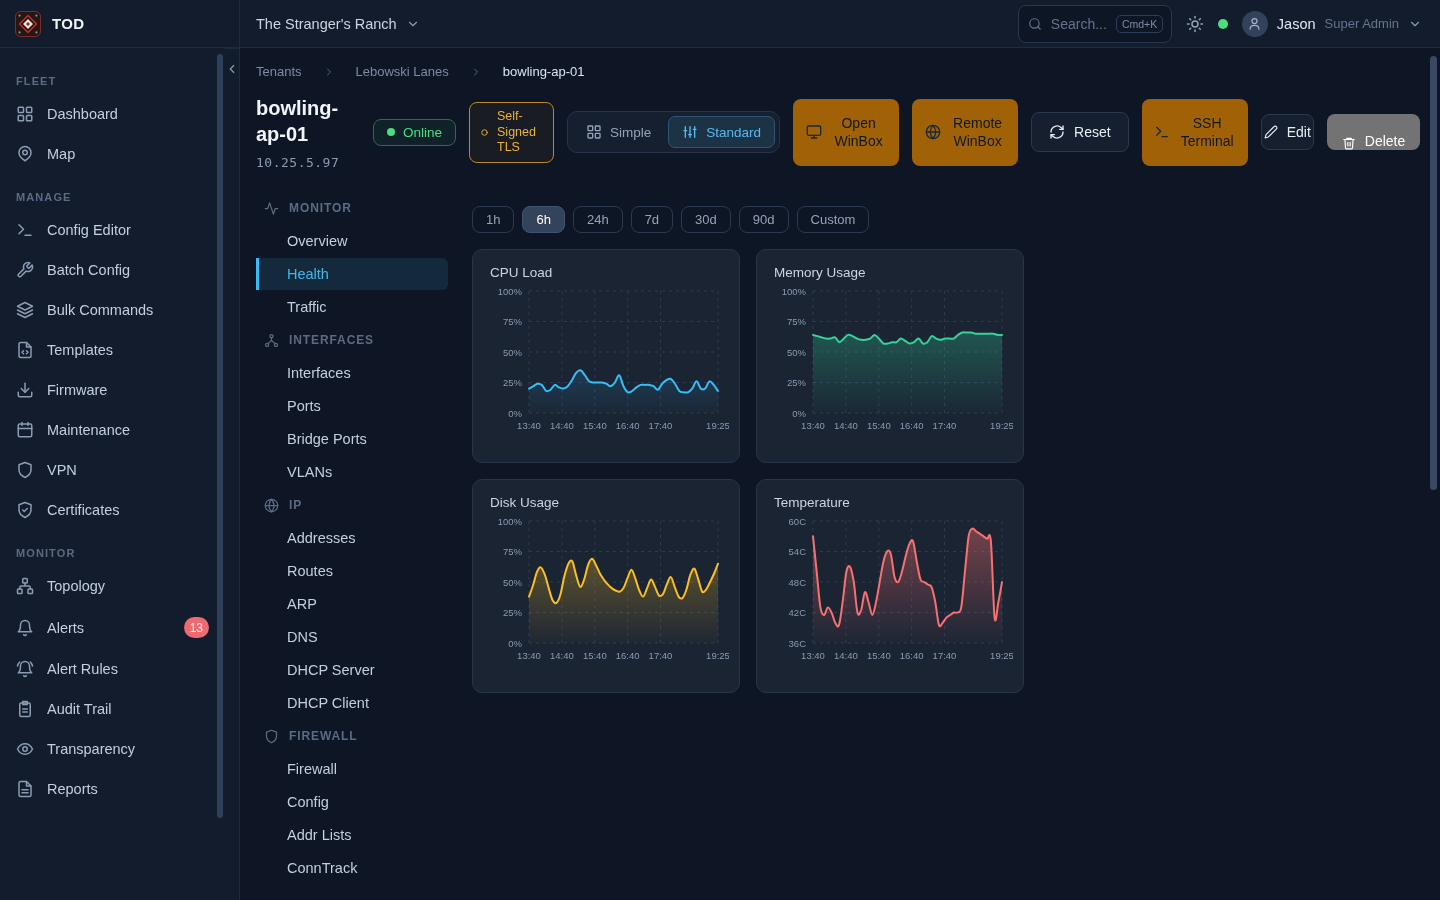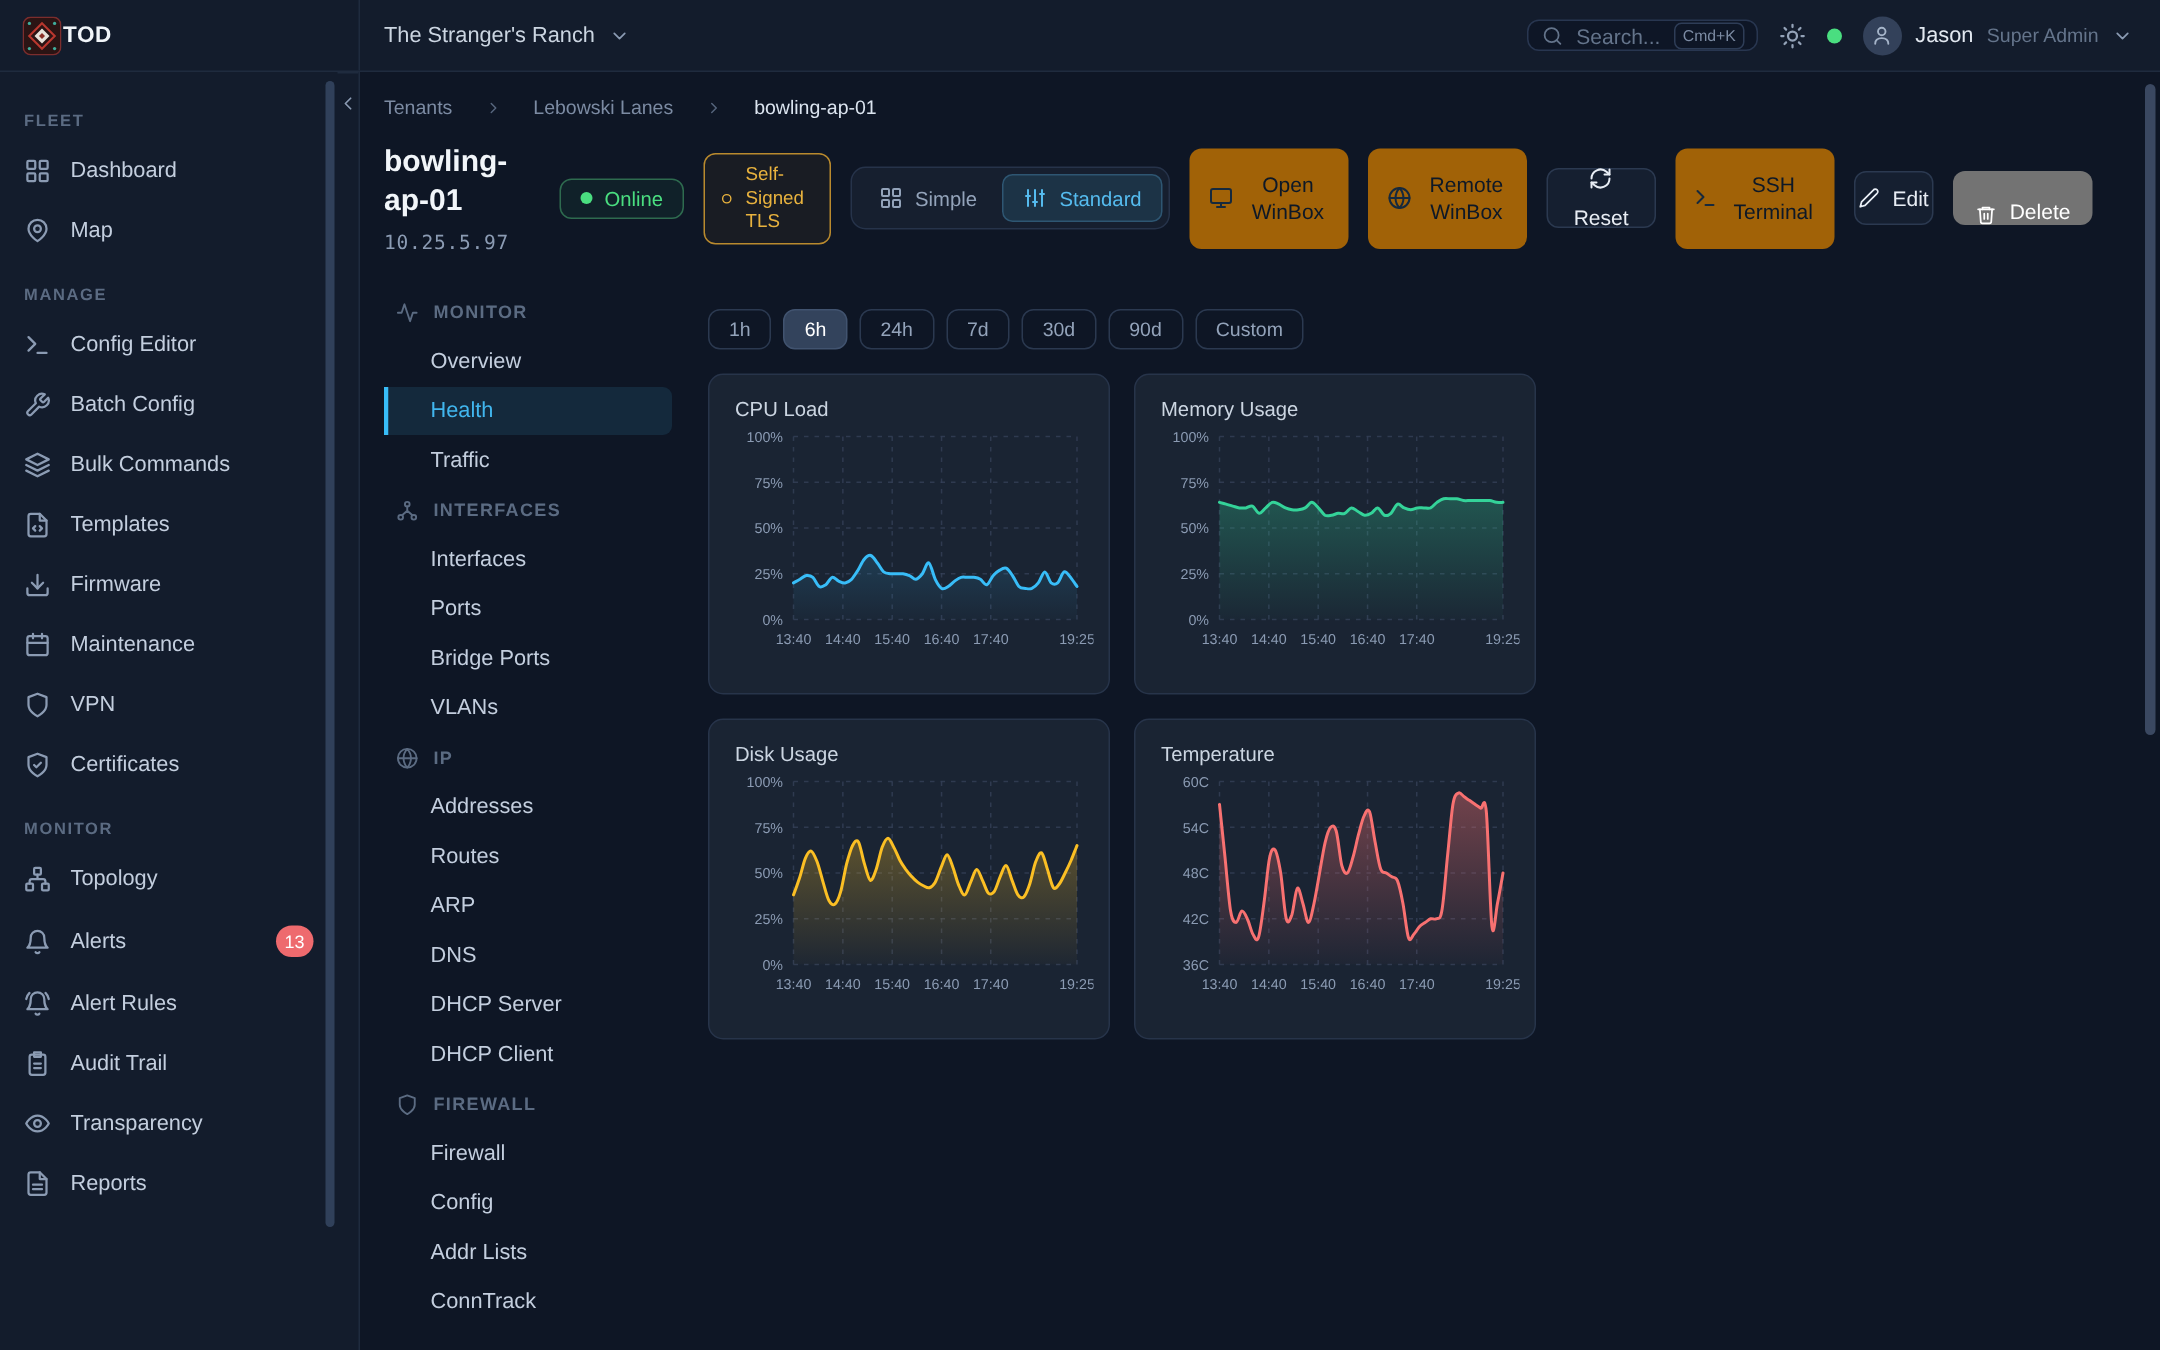--- a/index.html
+++ b/index.html
@@ -12,29 +12,29 @@
   .ic { display:inline-flex; width:16px; height:16px; flex-shrink:0; }
   .ic svg { width:100%; height:100%; }
   .ic-12 { width:12px; height:12px; }
   .ic-14 { width:14px; height:14px; }
   .ic-18 { width:18px; height:18px; }
 
   
   .topbar { position:absolute; top:0; left:0; right:0; height:48px;
     background:#131c2c; border-bottom:1px solid #1f2b3e;
     display:flex; align-items:center; z-index:20; }
-  .topbar-left { width:240px; height:100%; display:flex; align-items:center; gap:1px;
+  .topbar-left { width:240px; height:100%; display:flex; align-items:center; gap:11px;
     padding-left:15px; border-right:1px solid #1f2b3e; flex-shrink:0; }
   .logo { width:26px; height:26px; }
   .brand-name { font-size:15px; font-weight:700; letter-spacing:0.4px; color:#f1f5f9; }
   .tenant { display:flex; align-items:center; gap:9px; margin-left:16px;
     color:#cbd5e1; font-size:14.5px; cursor:pointer; }
   .tenant .ic { color:#8b9bb3; }
   .topbar-right { margin-left:auto; display:flex; align-items:center; gap:14px; padding-right:18px; }
-  .searchbox { display:flex; align-items:center; gap:9px; width:154px; height:21px;
+  .searchbox { display:flex; align-items:center; gap:9px; width:154px; height:38px;
     border:1px solid #283650; border-radius:8px; padding:0 9px;
     color:#64748b; background:#0e1626; cursor:text; }
   .searchbox .ic { color:#64748b; }
   .search-ph { font-size:14px; color:#64748b; flex:1; }
   .kbd { border:1px solid #2e3d57; border-radius:5px; font-size:10.5px;
     padding:2px 5px; color:#7c8ba3; white-space:nowrap; }
   .theme-btn { color:#94a3b8; cursor:pointer; display:flex; }
   .status-dot { width:10px; height:10px; border-radius:50%; background:#4ade80; }
   .user-menu { display:flex; align-items:center; gap:9px; cursor:pointer; }
   .avatar { width:26px; height:26px; border-radius:50%; background:#33415a;
@@ -94,21 +94,21 @@
     border:1px solid transparent; }
   .toggle-opt.active { background:#1c3346; border-color:#2e5672; color:#55bbee; }
 
   .btn { border-radius:8px; font-size:14px; display:flex; align-items:center;
     justify-content:center; gap:9px; border:none; cursor:pointer;
     font-family:inherit; line-height:1.3; }
   .btn-primary { background:#a16207; color:#0d1827; width:106px; height:67px; }
   .btn-primary .ic { color:#16293d; }
   .btn-primary .btn-label { max-width:56px; text-align:center; }
   .btn-dark { background:#151f30; border:1px solid #2b3950; color:#e8edf4; }
-  .btn-reset { height:40px; padding:0 17px;flex-direction:column; }
+  .btn-reset { height:40px; padding:0 17px; }
   .btn-edit { height:36px; padding:0 2px; }
   .btn-danger { background:#737373; color:#fff; height:36px; padding:0 15px;align-items:flex-end; }
 
   .content-row { display:flex; margin-top:22px; }
   .subnav { width:192px; flex-shrink:0; }
   .subnav-label { display:flex; align-items:center; gap:10px; color:#5b6b82;
     font-size:12px; font-weight:700; letter-spacing:0.9px; padding:9px 10px 8px 8px; }
   .subnav-label .ic { color:#5b6b82; width:15px; height:15px; }
   .subnav-item { padding:8px 10px 8px 28px; border-left:3px solid transparent;
     color:#c3cede; font-size:14.5px; cursor:pointer; margin:1px 0; }

